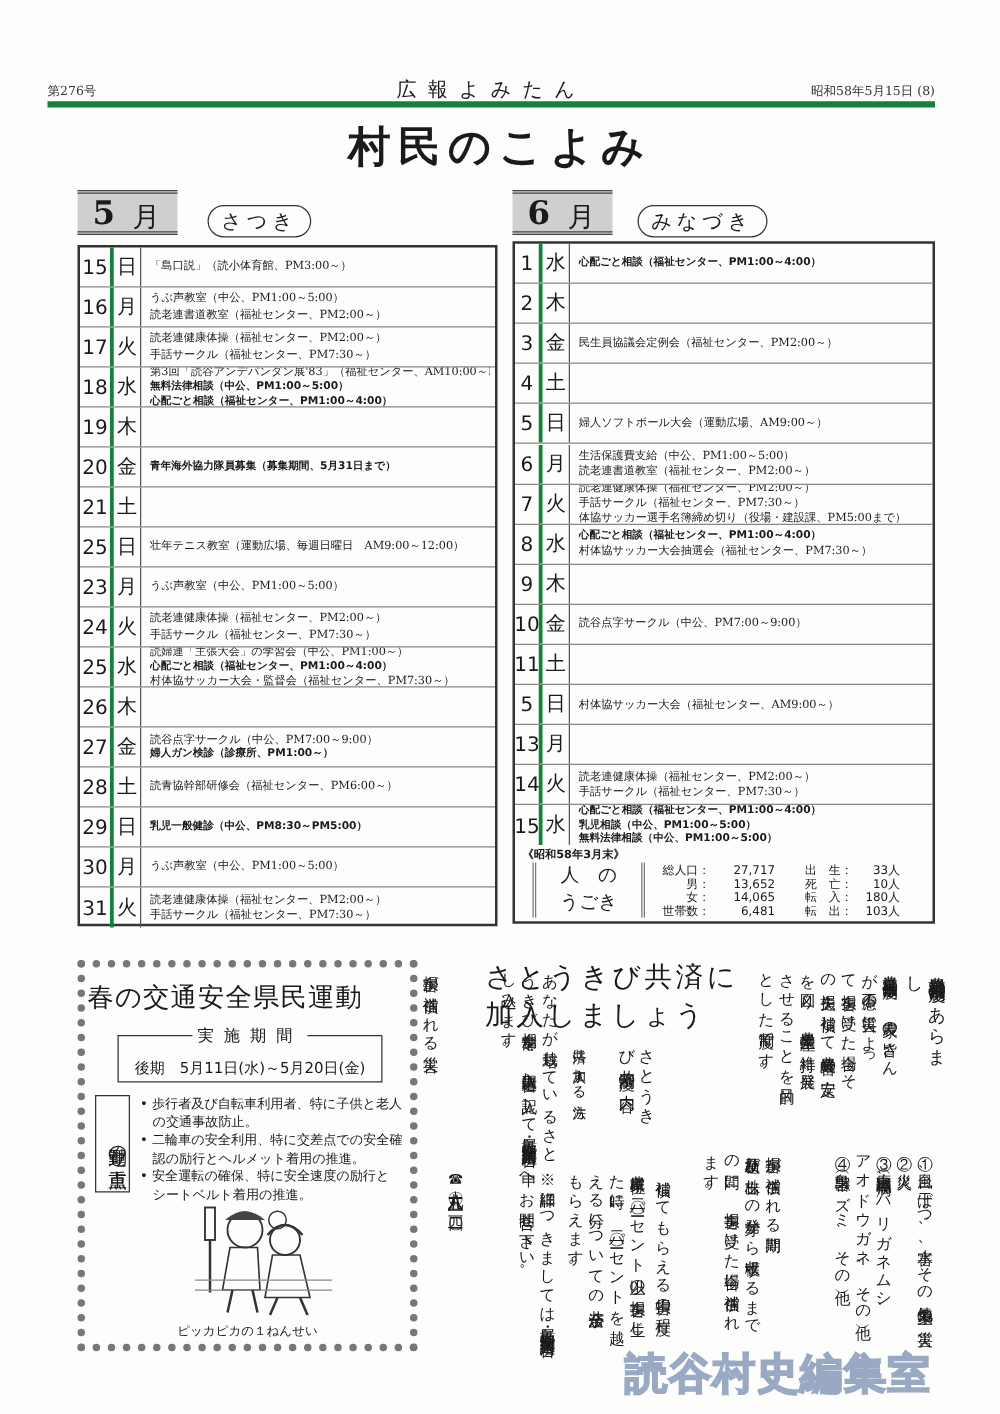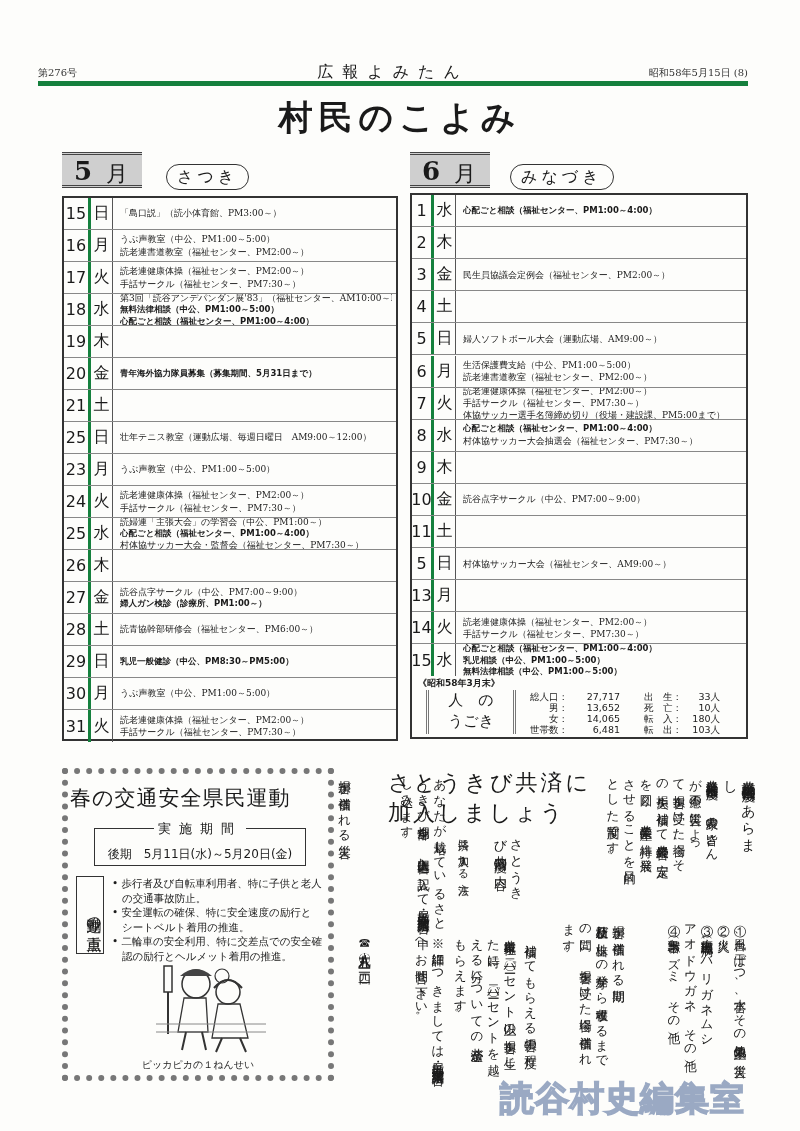--- a/index.html
+++ b/index.html
@@ -357,22 +357,22 @@
 <div class="traffic">
   <div class="inner">
     <h2>春の交通安全県民運動</h2>
     <div class="period">
       <div class="cap"><span>実施期間</span></div>
       <div class="val">後期　5月11日(水)～5月20日(金)</div>
     </div>
     <div class="focus" style="writing-mode:vertical-rl; text-orientation:upright;">運動の重点</div>
     <div class="bul">
       <div>• 歩行者及び自転車利用者、特に子供と老人の交通事故防止。</div>
+      <div>• 二輪車の安全利用、特に交差点での安全確認の励行とヘルメット着用の推進。</div>
       <div>• 安全運転の確保、特に安全速度の励行とシートベルト着用の推進。</div>
-      <div>• 二輪車の安全利用、特に交差点での安全確認の励行とヘルメット着用の推進。</div>
     </div>
     <svg class="illus" viewBox="0 0 110 100">
       <rect x="8" y="12" width="8" height="26" fill="none" stroke="#333" stroke-width="1.5"></rect>
       <line x1="12" y1="38" x2="12" y2="80" stroke="#333" stroke-width="2"></line>
       <circle cx="40" cy="30" r="14" fill="none" stroke="#333" stroke-width="1.5"></circle>
       <path d="M24 22 Q40 8 56 22 Z" fill="#444"></path>
       <circle cx="72" cy="38" r="12" fill="none" stroke="#333" stroke-width="1.5"></circle>
       <path d="M58 34 Q72 18 86 34" fill="none" stroke="#333" stroke-width="2"></path>
       <circle cx="66" cy="22" r="7" fill="none" stroke="#333" stroke-width="1.2"></circle>
       <path d="M28 44 L22 78 L52 78 L50 44 Z" fill="none" stroke="#333" stroke-width="1.3"></path>

